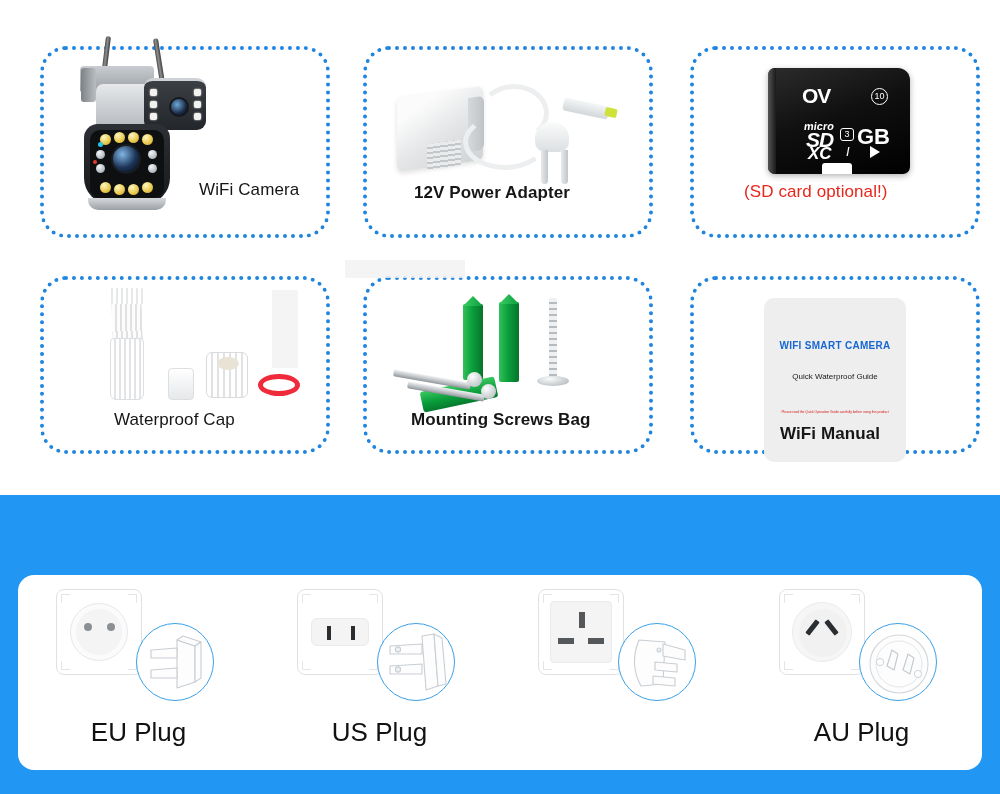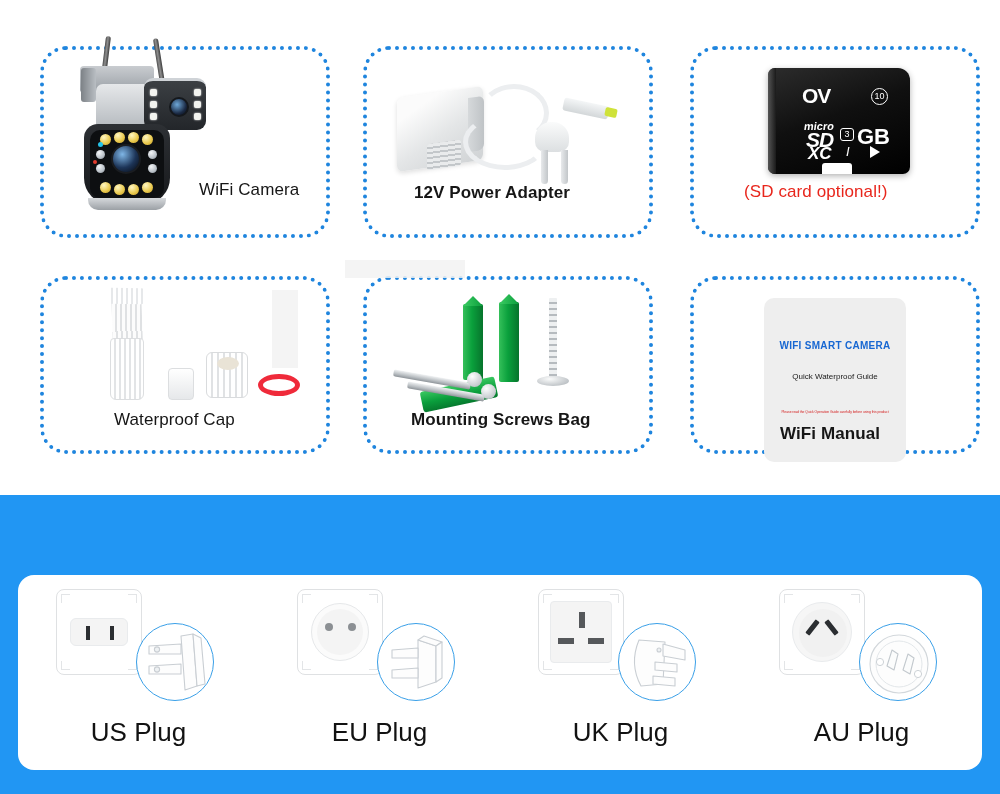--- a/index.html
+++ b/index.html
@@ -531,20 +531,46 @@
 
 
   <div class="plug-panel">
 
     <div class="plug-item">
       <div class="socket">
         <span class="corner c-tl"></span>
           <span class="corner c-tr"></span>
         <span class="corner c-bl"></span>
           <span class="corner c-br"></span>
+        <div class="eu-round">
+            <div class="eu-round-in"></div>
+          <div class="eu-hole" style="left:13px;"></div>
+          <div class="eu-hole" style="left:36px;"></div>
+        </div>
+      </div>
+      <div class="plug-inset">
+        <svg width="78" height="78" viewBox="0 0 78 78">
+          <g fill="#fdfdfd" stroke="#c9ced3" stroke-width="1.1" stroke-linejoin="round">
+            <path d="M40 16 L58 22 L58 58 L40 64 Z"></path>
+            <path d="M40 16 L46 12 L64 18 L58 22 Z"></path>
+            <path d="M58 22 L64 18 L64 54 L58 58 Z"></path>
+            <path d="M14 26 L40 24 L40 34 L14 34 Z"></path>
+            <path d="M14 46 L40 44 L40 54 L14 54 Z"></path>
+          </g>
+        </svg>
+      </div>
+      <div class="plug-label">EU Plug</div>
+    </div>
+
+    <div class="plug-item">
+      <div class="socket">
+        <span class="corner c-tl"></span>
+          <span class="corner c-tr"></span>
+        <span class="corner c-bl"></span>
+          <span class="corner c-br"></span>
         <div class="us-plate">
           <div class="us-slot" style="left:15px;"></div>
           <div class="us-slot" style="left:39px;"></div>
         </div>
       </div>
       <div class="plug-inset">
         <svg width="78" height="78" viewBox="0 0 78 78">
           <g fill="#fdfdfd" stroke="#c9ced3" stroke-width="1.1" stroke-linejoin="round">
             <path d="M44 12 L56 10 L60 62 L48 66 Z"></path>
             <path d="M56 10 L64 14 L68 60 L60 62 Z"></path>
@@ -557,64 +583,37 @@
       </div>
       <div class="plug-label">US Plug</div>
     </div>
 
     <div class="plug-item">
       <div class="socket">
         <span class="corner c-tl"></span>
           <span class="corner c-tr"></span>
         <span class="corner c-bl"></span>
           <span class="corner c-br"></span>
-        <div class="eu-round">
-            <div class="eu-round-in"></div>
-          <div class="eu-hole" style="left:13px;"></div>
-          <div class="eu-hole" style="left:36px;"></div>
-        </div>
-      </div>
-      <div class="plug-inset">
-        <svg width="78" height="78" viewBox="0 0 78 78">
-          <g fill="#fdfdfd" stroke="#c9ced3" stroke-width="1.1" stroke-linejoin="round">
-            <path d="M40 16 L58 22 L58 58 L40 64 Z"></path>
-            <path d="M40 16 L46 12 L64 18 L58 22 Z"></path>
-            <path d="M58 22 L64 18 L64 54 L58 58 Z"></path>
-            <path d="M14 26 L40 24 L40 34 L14 34 Z"></path>
-            <path d="M14 46 L40 44 L40 54 L14 54 Z"></path>
-          </g>
-        </svg>
-      </div>
-      <div class="plug-label">EU Plug</div>
-    </div>
-
-    <div class="plug-item">
-      <div class="socket">
-        <span class="corner c-tl"></span>
-          <span class="corner c-tr"></span>
-        <span class="corner c-bl"></span>
-          <span class="corner c-br"></span>
         <div class="uk-plate">
           <div class="uk-earth"></div>
           <div class="uk-slot" style="left:7px;"></div>
           <div class="uk-slot" style="left:37px;"></div>
         </div>
       </div>
       <div class="plug-inset">
         <svg width="78" height="78" viewBox="0 0 78 78">
           <g fill="#fdfdfd" stroke="#c9ced3" stroke-width="1.1" stroke-linejoin="round">
             <path d="M20 16 Q10 40 22 62 L44 60 L46 18 Z"></path>
             <path d="M44 20 L66 26 L66 36 L44 32 Z"></path>
             <path d="M36 38 L58 40 L58 48 L36 46 Z"></path>
             <path d="M34 52 L56 54 L56 62 L34 60 Z"></path>
             <circle cx="40" cy="26" r="2" fill="#eef1f3"></circle>
           </g>
         </svg>
       </div>
-      <div class="plug-label">UK Plug</div>
     </div>
 
     <div class="plug-item">
       <div class="socket">
         <span class="corner c-tl"></span>
           <span class="corner c-tr"></span>
         <span class="corner c-bl"></span>
           <span class="corner c-br"></span>
         <div class="au-round">
             <div class="au-round-in"></div>

